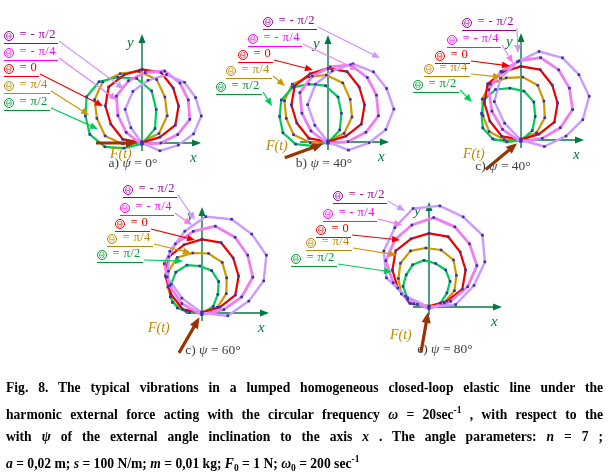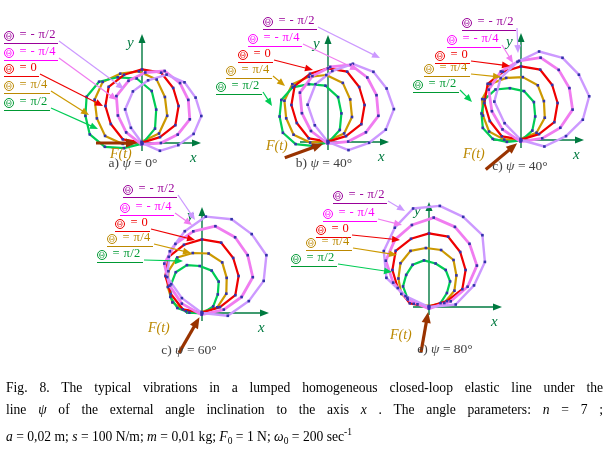--- a/index.html
+++ b/index.html
@@ -10,21 +10,21 @@
   .leg-item{position:absolute;white-space:nowrap;font:12.5px "Liberation Serif",serif;
             letter-spacing:.4px;border-bottom:1px solid currentColor;padding:0 2px 1px 0;}
   .leg-sym{display:inline-block;width:10px;height:10px;border:1px solid currentColor;
            border-radius:50%;font-size:8px;line-height:9px;text-align:center;
            vertical-align:-1px;margin-right:2px;font-style:normal;box-sizing:border-box;}
   .spcap{position:absolute;transform:translateX(-50%);white-space:nowrap;
          font:13.5px "Liberation Serif",serif;color:#404040;}
   .spcap i{font-family:"Liberation Serif",serif;}
   .figcap{position:absolute;left:6px;top:377px;width:597px;color:#000;
           font:13.6px/22px "Liberation Serif",serif;}
-  .capline{text-align:justify;text-align-last:justify;}
+  .capline{text-align:justify;text-align-last:justify;font-weight:bold;}
   .capline.left{text-align:left;text-align-last:left;}
   .capline sup{font-size:9.5px;}
   .capline sub{font-size:9.5px;}
 </style>
 </head>
 <body>
 
 <div id="figure">
   <section class="subplot" style="left: 0px; top: 0px; width: 210px; height: 178px;">
     <svg width="210" height="178">
@@ -294,21 +294,21 @@
         <polygon points="118,53 114.28297243355495,45.14228366061185 121.07753895286312,44.87050099983952" fill="#cc99ff"></polygon>
         <line x1="102" y1="45" x2="109.34984993382217" y2="57.02702716443629" stroke="#f07cf0" stroke-width="1.2"></line>
         <polygon points="113,63 105.92724168995154,57.94667536292784 111.72955815878485,54.400815298640815" fill="#f07cf0"></polygon>
         <line x1="71" y1="61" x2="103.05682834719904" y2="65.10984978810244" stroke="#ee0000" stroke-width="1.2"></line>
         <polygon points="110,66 101.63258800816295,68.35508313204897 102.49730535686344,61.61028781218519" fill="#ee0000"></polygon>
         <line x1="71" y1="74" x2="94.03473966853008" y2="76.303473966853" stroke="#cc9900" stroke-width="1.2"></line>
         <polygon points="101,77 92.70138983364869,79.58709669454596 93.37801512299147,72.82084380111804" fill="#cc9900"></polygon>
         <line x1="60" y1="90" x2="67.05025253169417" y2="97.05025253169417" stroke="#00cc55" stroke-width="1.2"></line>
         <polygon points="72,102 63.93898269447335,98.74730880654188 68.74730880654188,93.93898269447335" fill="#00cc55"></polygon>
       </svg>
-    <div class="spcap" style="left: 120px; top: 158px;"><span>c) </span><i>ψ</i><span> = 40°</span></div>
+    <div class="spcap" style="left: 103px; top: 158px;"><span>c) </span><i>ψ</i><span> = 40°</span></div>
   <div class="leg-item" style="left: 62px; top: 14px; color: rgb(153, 0, 153);"><span class="leg-sym">Θ</span><span> = - π/2</span></div>
       <div class="leg-item" style="left: 47px; top: 31px; color: rgb(255, 0, 255);"><span class="leg-sym">Θ</span><span> = - π/4</span></div>
       <div class="leg-item" style="left: 35px; top: 47px; color: rgb(238, 0, 0);"><span class="leg-sym">Θ</span><span> = 0</span></div>
       <div class="leg-item" style="left: 24px; top: 60px; color: rgb(187, 136, 0);"><span class="leg-sym">Θ</span><span> = π/4</span></div>
       <div class="leg-item" style="left: 13px; top: 76px; color: rgb(0, 153, 51);"><span class="leg-sym">Θ</span><span> = π/2</span></div>
     </section>
   <section class="subplot" style="left: 85px; top: 178px; width: 220px; height: 192px;">
     <svg width="220" height="192">
         <line x1="117" y1="143" x2="117" y2="32" stroke="#007a40" stroke-width="1.4"></line>
         <polygon points="117,29 120.5,38 113.5,38" fill="#007a40"></polygon>
@@ -388,21 +388,21 @@
         <polygon points="110,42 102.68996972170537,37.29644205622852 108.31306993577816,33.472733910659024" fill="#cc99ff"></polygon>
         <line x1="90" y1="35" x2="101.28122495714666" y2="42.963217616809416" stroke="#f07cf0" stroke-width="1.2"></line>
         <polygon points="107,47 98.50353422204648,45.16422515431095 102.42497996571734,39.608843684110575" fill="#f07cf0"></polygon>
         <line x1="66" y1="51" x2="103.20900249898267" y2="60.30225062474567" stroke="#ee0000" stroke-width="1.2"></line>
         <polygon points="110,62 101.41423887371381,63.35819950020346 103.06348112396087,56.76123049921521" fill="#ee0000"></polygon>
         <line x1="69" y1="66" x2="99.19832677786637" y2="73.34553894596749" stroke="#cc9900" stroke-width="1.2"></line>
         <polygon points="106,75 97.42306380560292,76.41285721757062 99.03025454380592,69.80551751606937" fill="#cc9900"></polygon>
         <line x1="59" y1="82" x2="91.00229998363363" y2="82.82057179445215" stroke="#00cc55" stroke-width="1.2"></line>
         <polygon points="98,83 89.91547771002948,86.19382205875182 90.08977939541882,79.39605632856735" fill="#00cc55"></polygon>
       </svg>
-    <div class="spcap" style="left: 104px; top: 164px;"><span>c) </span><i>ψ</i><span> = 60°</span></div>
+    <div class="spcap" style="left: 128px; top: 164px;"><span>c) </span><i>ψ</i><span> = 60°</span></div>
   <div class="leg-item" style="left: 38px; top: 3px; color: rgb(153, 0, 153);"><span class="leg-sym">Θ</span><span> = - π/2</span></div>
       <div class="leg-item" style="left: 35px; top: 21px; color: rgb(255, 0, 255);"><span class="leg-sym">Θ</span><span> = - π/4</span></div>
       <div class="leg-item" style="left: 30px; top: 37px; color: rgb(238, 0, 0);"><span class="leg-sym">Θ</span><span> = 0</span></div>
       <div class="leg-item" style="left: 22px; top: 52px; color: rgb(187, 136, 0);"><span class="leg-sym">Θ</span><span> = π/4</span></div>
       <div class="leg-item" style="left: 12px; top: 68px; color: rgb(0, 153, 51);"><span class="leg-sym">Θ</span><span> = π/2</span></div>
     </section>
   <section class="subplot" style="left: 290px; top: 178px; width: 230px; height: 192px;">
     <svg width="230" height="192">
         <line x1="139" y1="137" x2="139" y2="27" stroke="#007a40" stroke-width="1.4"></line>
         <polygon points="139,24 142.5,33 135.5,33" fill="#007a40"></polygon>
@@ -491,16 +491,17 @@
       </svg>
     <div class="spcap" style="left: 155px; top: 163px;"><span>e) </span><i>ψ</i><span> = 80°</span></div>
   <div class="leg-item" style="left: 43px; top: 9px; color: rgb(153, 0, 153);"><span class="leg-sym">Θ</span><span> = - π/2</span></div>
       <div class="leg-item" style="left: 33px; top: 27px; color: rgb(255, 0, 255);"><span class="leg-sym">Θ</span><span> = - π/4</span></div>
       <div class="leg-item" style="left: 26px; top: 43px; color: rgb(238, 0, 0);"><span class="leg-sym">Θ</span><span> = 0</span></div>
       <div class="leg-item" style="left: 16px; top: 56px; color: rgb(187, 136, 0);"><span class="leg-sym">Θ</span><span> = π/4</span></div>
       <div class="leg-item" style="left: 1px; top: 72px; color: rgb(0, 153, 51);"><span class="leg-sym">Θ</span><span> = π/2</span></div>
     </section>
   <div class="figcap">
       <div class="capline"><span>Fig. 8. The typical vibrations in a lumped homogeneous closed-loop elastic line under the</span></div>
-      <div class="capline"><span>line </span><span style="font-style: italic;">ψ</span><span> of the external angle inclination to the axis </span><span style="font-style: italic;">x</span><span> . The angle parameters: </span><span style="font-style: italic;">n</span><span> = 7 ;</span></div>
+      <div class="capline"><span>harmonic external force acting with the circular frequency </span><span style="font-style: italic;">ω</span><span> = 20sec</span><sup>-1</sup><span> , with respect to the</span></div>
+      <div class="capline"><span>with </span><span style="font-style: italic;">ψ</span><span> of the external angle inclination to the axis </span><span style="font-style: italic;">x</span><span> . The angle parameters: </span><span style="font-style: italic;">n</span><span> = 7 ;</span></div>
       <div class="capline left"><span style="font-style: italic;">a</span><span> = 0,02 m;  </span><span style="font-style: italic;">s</span><span> = 100 N/m;  </span><span style="font-style: italic;">m</span><span> = 0,01 kg;  </span><span style="font-style: italic;">F</span><sub>0</sub><span> = 1 N;  </span><span style="font-style: italic;">ω</span><sub>0</sub><span> = 200 sec</span><sup>-1</sup></div>
     </div>
 </div>
 
 </body></html>

